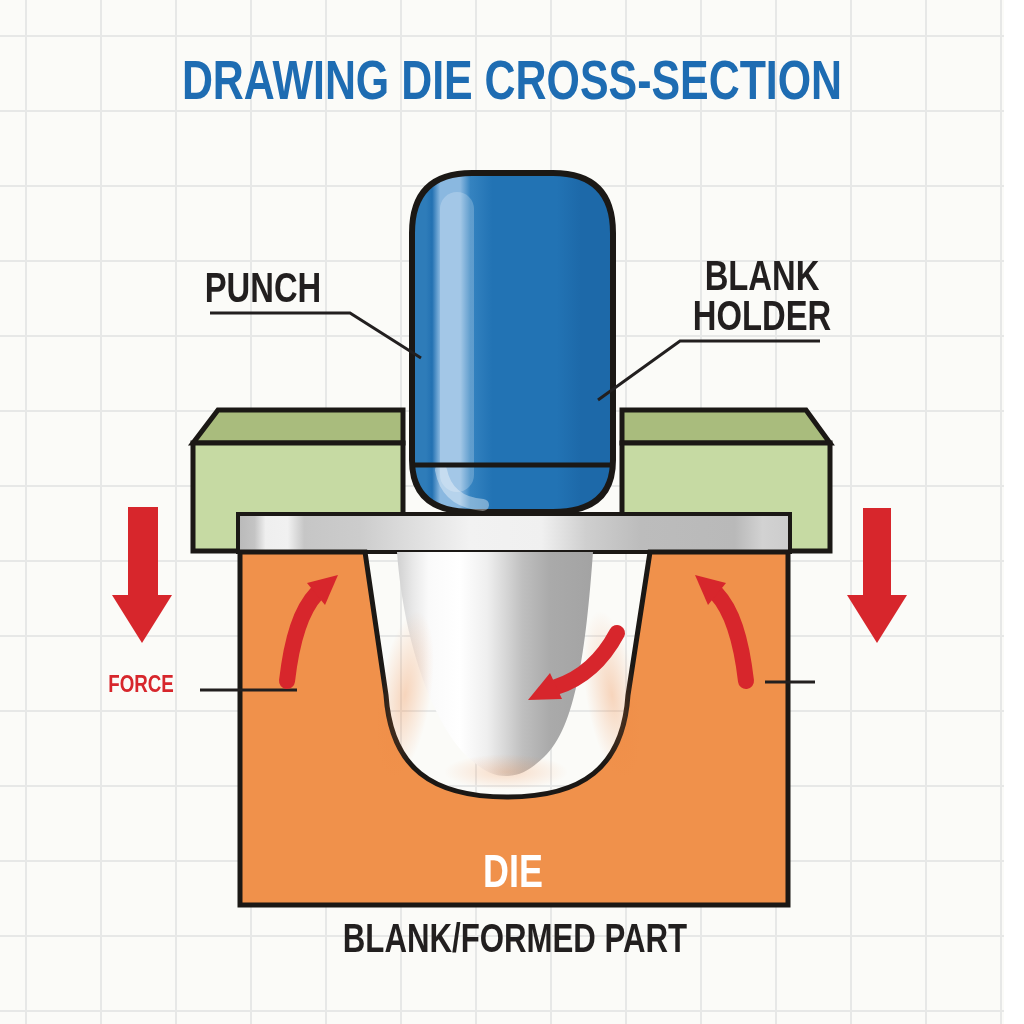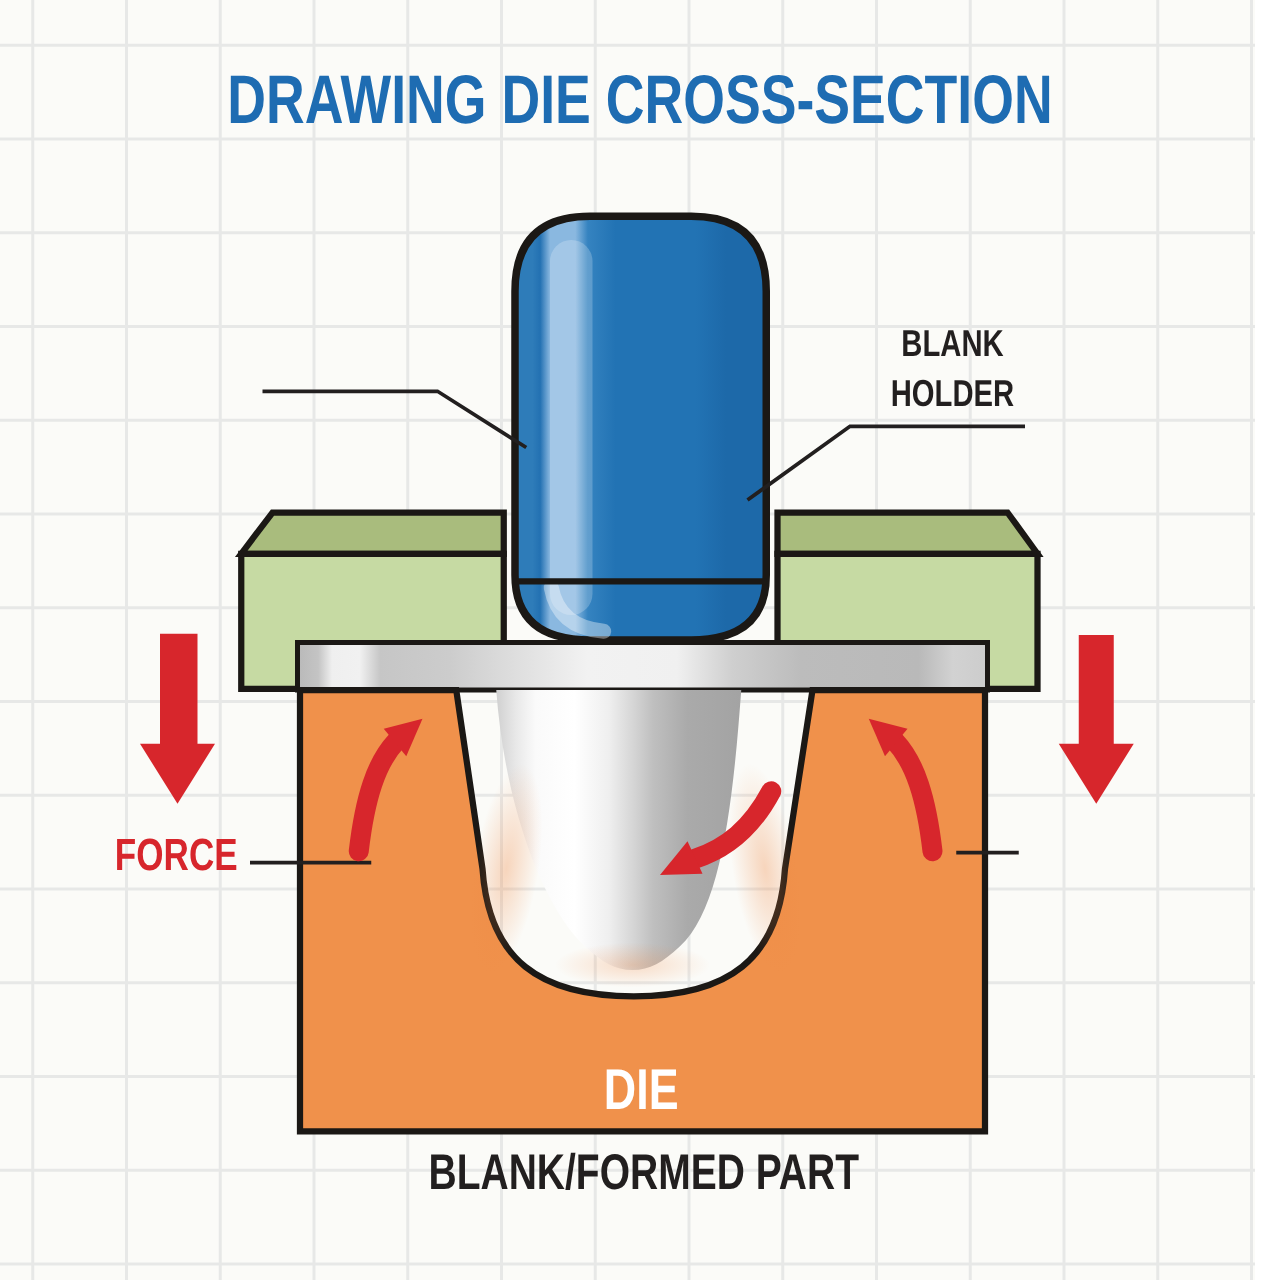--- a/index.html
+++ b/index.html
@@ -28,22 +28,22 @@
   .title{
     left:512px;top:80px;
     font-size:55px;
     letter-spacing:0px;
     color:#1e6cb2;
   }
   .black{color:#221f1f;}
   .red{color:#d7262c;}
   .white{color:#ffffff;}
   .punch-lbl{left:263px;top:288px;font-size:42px;}
-  .holder-lbl{left:762px;top:296px;font-size:30px;line-height:40px;}
-  .force-lbl{left:141px;top:684px;font-size:36px;}
+  .holder-lbl{left:762px;top:296px;font-size:42px;line-height:40px;}
+  .force-lbl{left:141px;top:684px;font-size:24px;}
   .metal-lbl{left:884px;top:701px;font-size:36px;line-height:38px;}
   .die-lbl{left:513px;top:845px;font-size:46px;margin-top:26px;}
   .part-lbl{left:515px;top:938px;font-size:40px;}
 </style>
 </head>
 <body>
 
 <div class="canvas">
 
   <svg class="diagram" viewBox="0 0 1024 1024">
@@ -133,20 +133,21 @@
       <path d="M338,575 L325,605 L307,583 Z" fill="#d7262c"></path>
       <path d="M746,681 C741,638 732,610 716,593" fill="none" stroke="#d7262c" stroke-width="16" stroke-linecap="round"></path>
       <path d="M695,575 L708,605 L726,583 Z" fill="#d7262c"></path>
       <path d="M617,633 C601,663 581,679 556,687" fill="none" stroke="#d7262c" stroke-width="16" stroke-linecap="round"></path>
       <path d="M528,700 L550,673 L562,699 Z" fill="#d7262c"></path>
     </g>
   </svg>
 
   <div class="lbl title"><span class="cond">DRAWING DIE CROSS-SECTION</span></div>
 
+  <div class="lbl black punch-lbl"><span class="cond">PUNCH</span></div>
 
   <div class="lbl black holder-lbl">
     <span class="cond"><span>BLANK</span><br><span>HOLDER</span></span>
   </div>
 
   <div class="lbl red force-lbl"><span class="cond">FORCE</span></div>
 
 
   <div class="lbl white die-lbl"><span class="cond">DIE</span></div>
 

